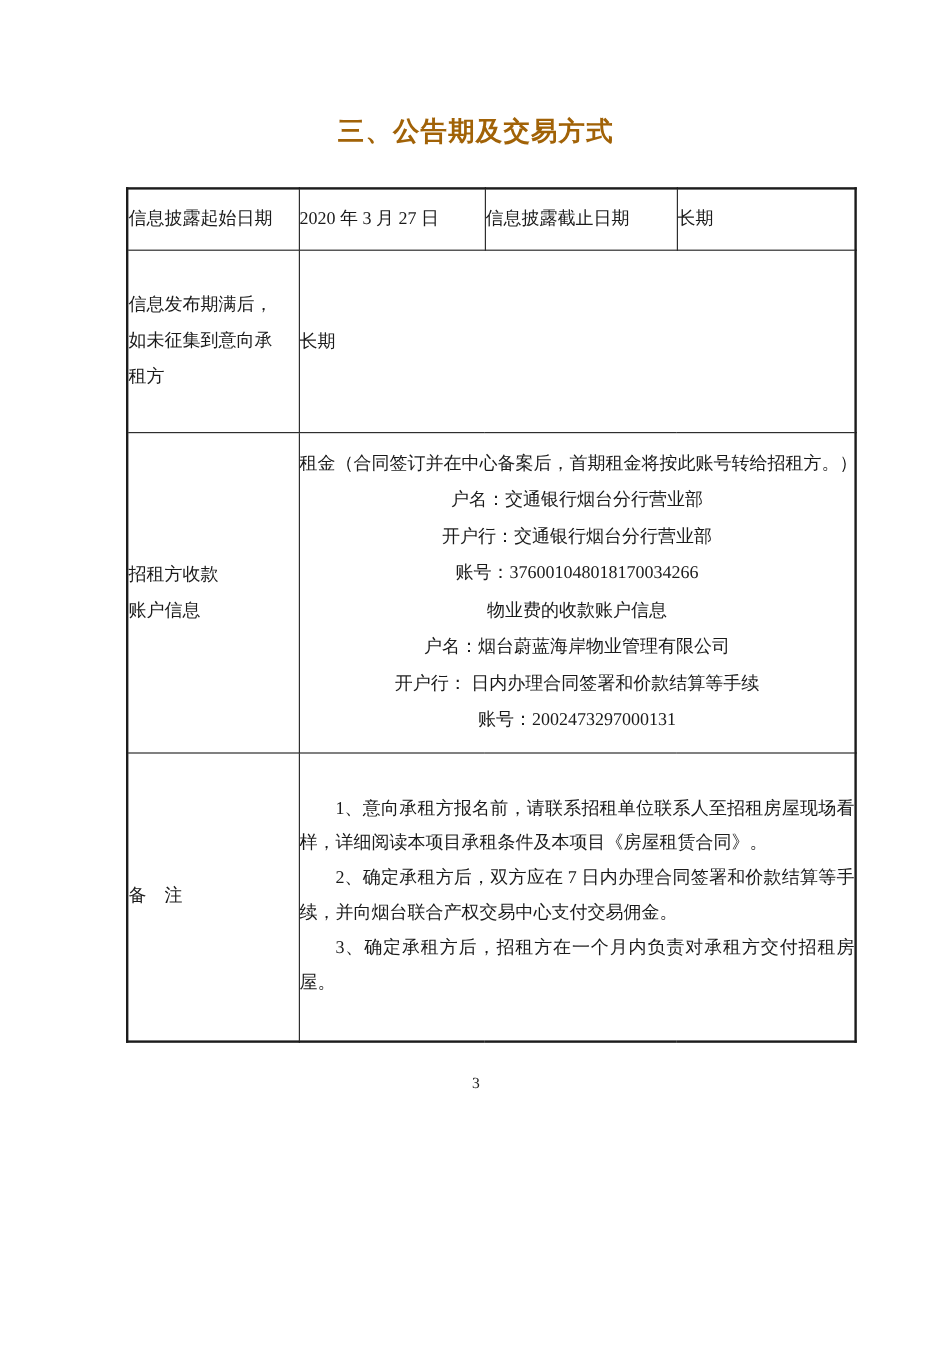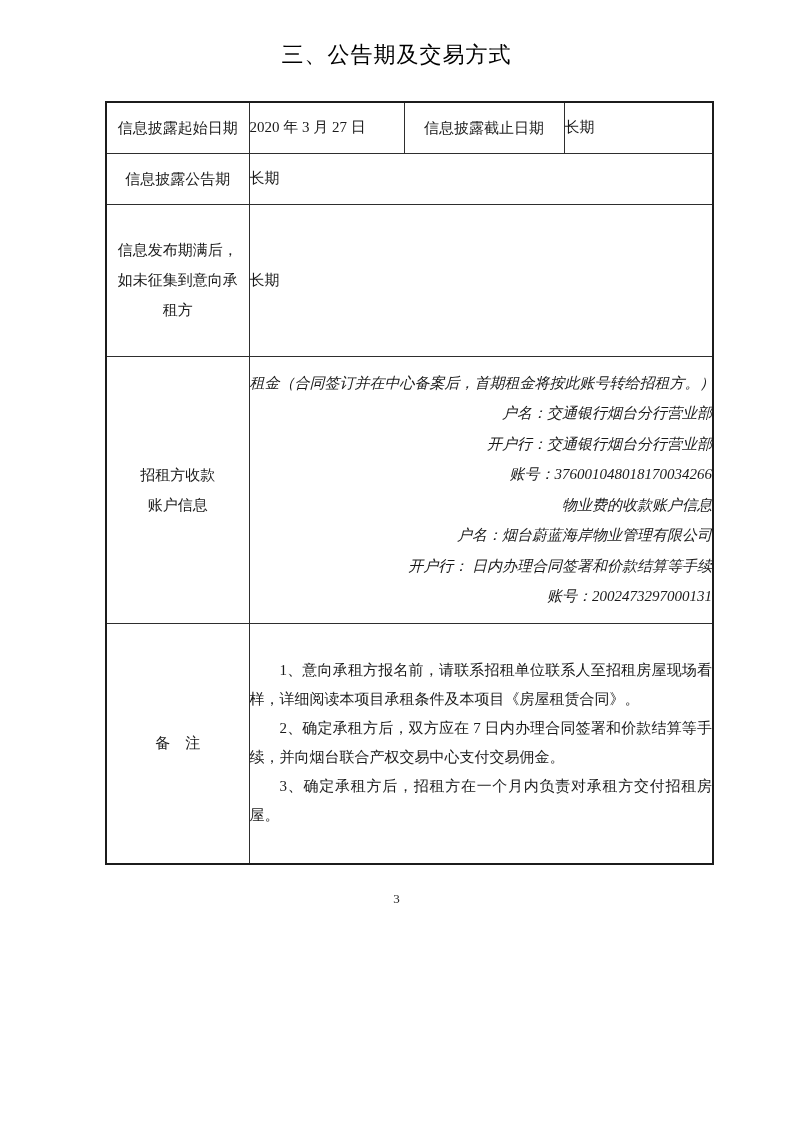--- a/index.html
+++ b/index.html
@@ -6,26 +6,26 @@
   .page {
     position:relative;
     width:793px; height:1122px;
     background:#ffffff;
     font-family:"Liberation Serif","DejaVu Serif",serif;
     color:#1a1a1a;
     overflow:hidden;
   }
   .title {
     margin:0;
-    padding-top:40px;
+    padding-top:95px;
     text-align:center;
     font-size:22px;
     line-height:29px;
-    font-weight:normal;
-    color:#000000;
+    font-weight:bold;
+    color:#a16207;
     letter-spacing:1px;
   }
   table.doc-table {
     margin:32px 0 0 105px;
     border-collapse:collapse;
     table-layout:fixed;
     width:607px;
     border:2px solid #1c1c1c;
   }
   table.doc-table td {
@@ -33,28 +33,27 @@
     padding:0;
     vertical-align:middle;
     font-size:15px;
   }
   tr.r1 { height:51px; }
   tr.r2 { height:51px; }
   tr.r3 { height:152px; }
   tr.r4 { height:80px; }
   tr.r5 { height:267px; }
   tr.r6 { height:241px; }
-  td.label { text-align:center; line-height:30px; }
+  td.label { line-height:30px; }
   td.value { text-align:left; }
   td.acct-cell {
-    text-align:right;
+    text-align:center;
     padding:8px 6px 8px 32px;
     font-size:14px;
     line-height:30.5px;
-    font-style:italic;
   }
   td.acct-cell .acct-line { white-space:nowrap; }
   td.remark-cell {
     text-align:left;
     padding:8px 7px 8px 8px;
     font-size:14px;
   }
   td.remark-cell p {
     margin:0;
     text-indent:2em;
@@ -82,24 +81,20 @@
         <col style="width:160px">
         <col style="width:149px">
     </colgroup>
     <tbody>
       <tr class="r1">
         <td class="label">信息披露起始日期</td>
         <td class="value">2020 年 3 月 27 日</td>
         <td class="label">信息披露截止日期</td>
         <td class="value">长期</td>
       </tr>
-      <tr class="r2">
-        <td class="label">信息披露公告期</td>
-        <td class="value" colspan="3">长期</td>
-      </tr>
       <tr class="r3">
         <td class="label">
           <div>信息发布期满后，</div>
           <div>如未征集到意向承</div>
           <div>租方</div>
         </td>
         <td class="value" colspan="3">长期</td>
       </tr>
       <tr class="r5">
         <td class="label">

